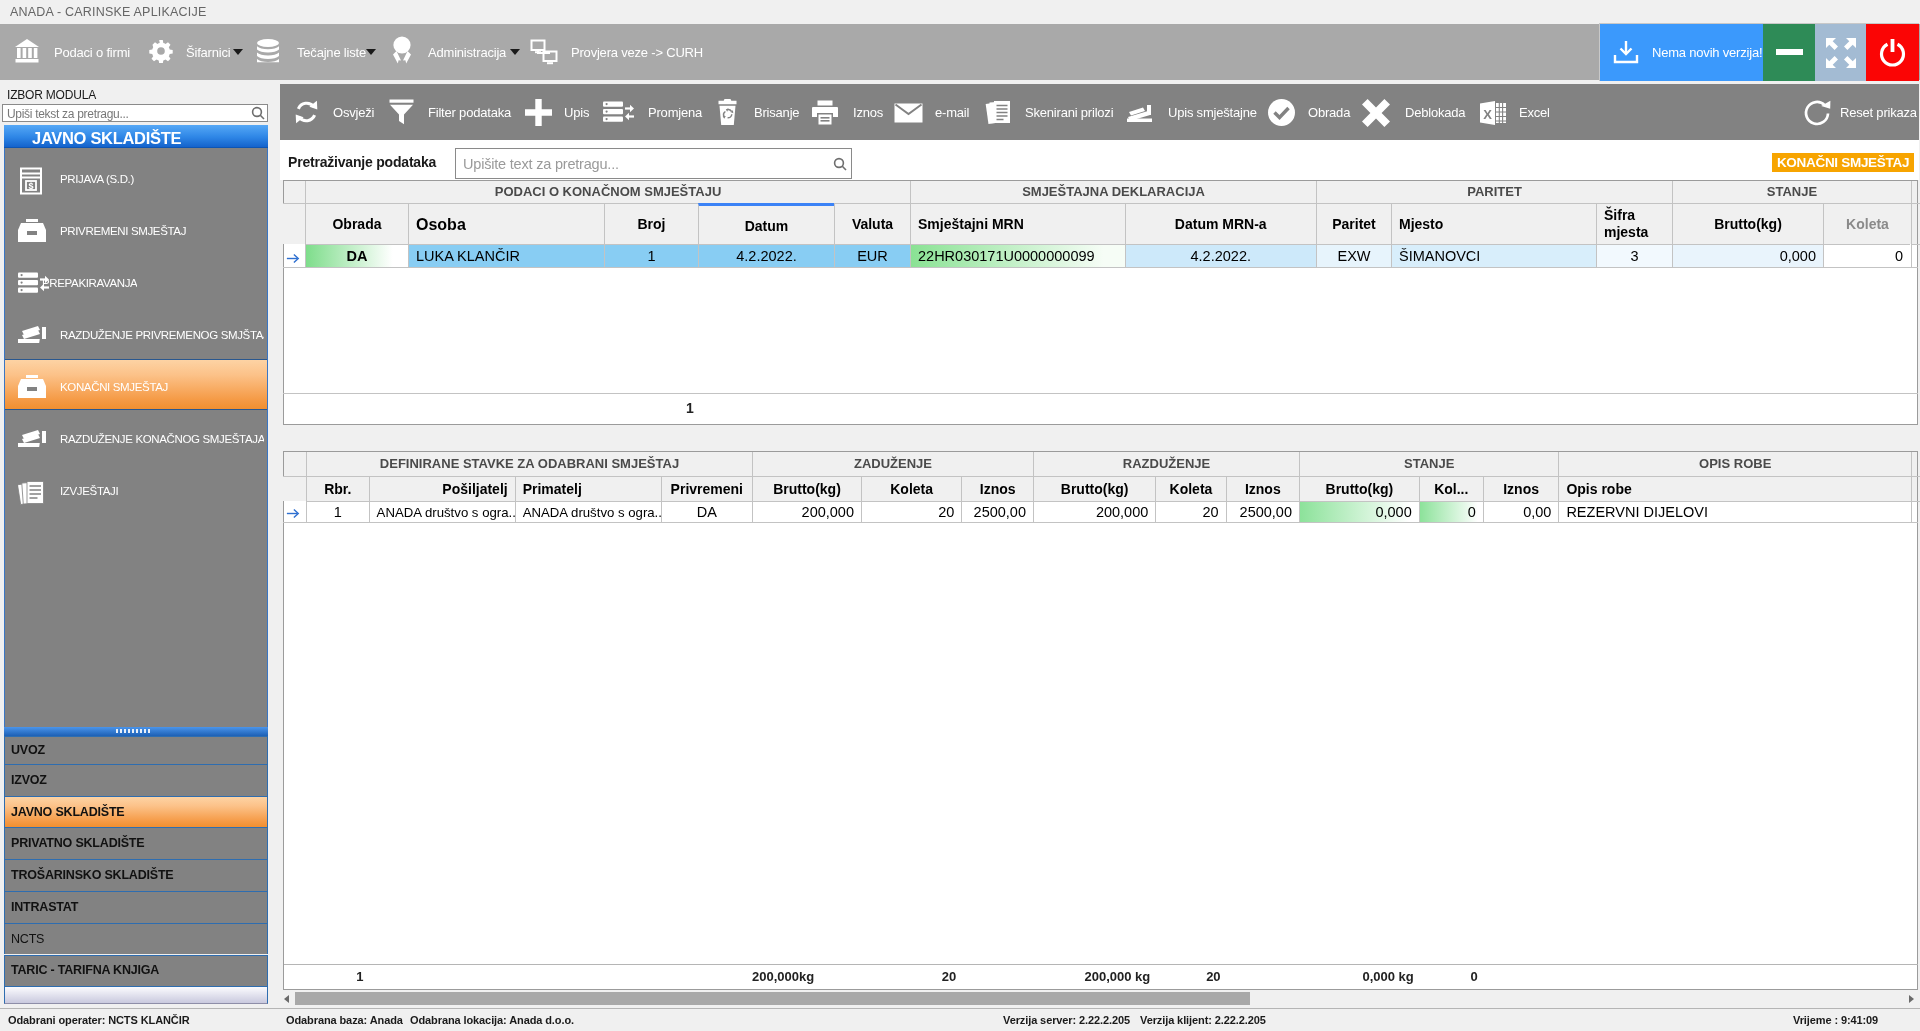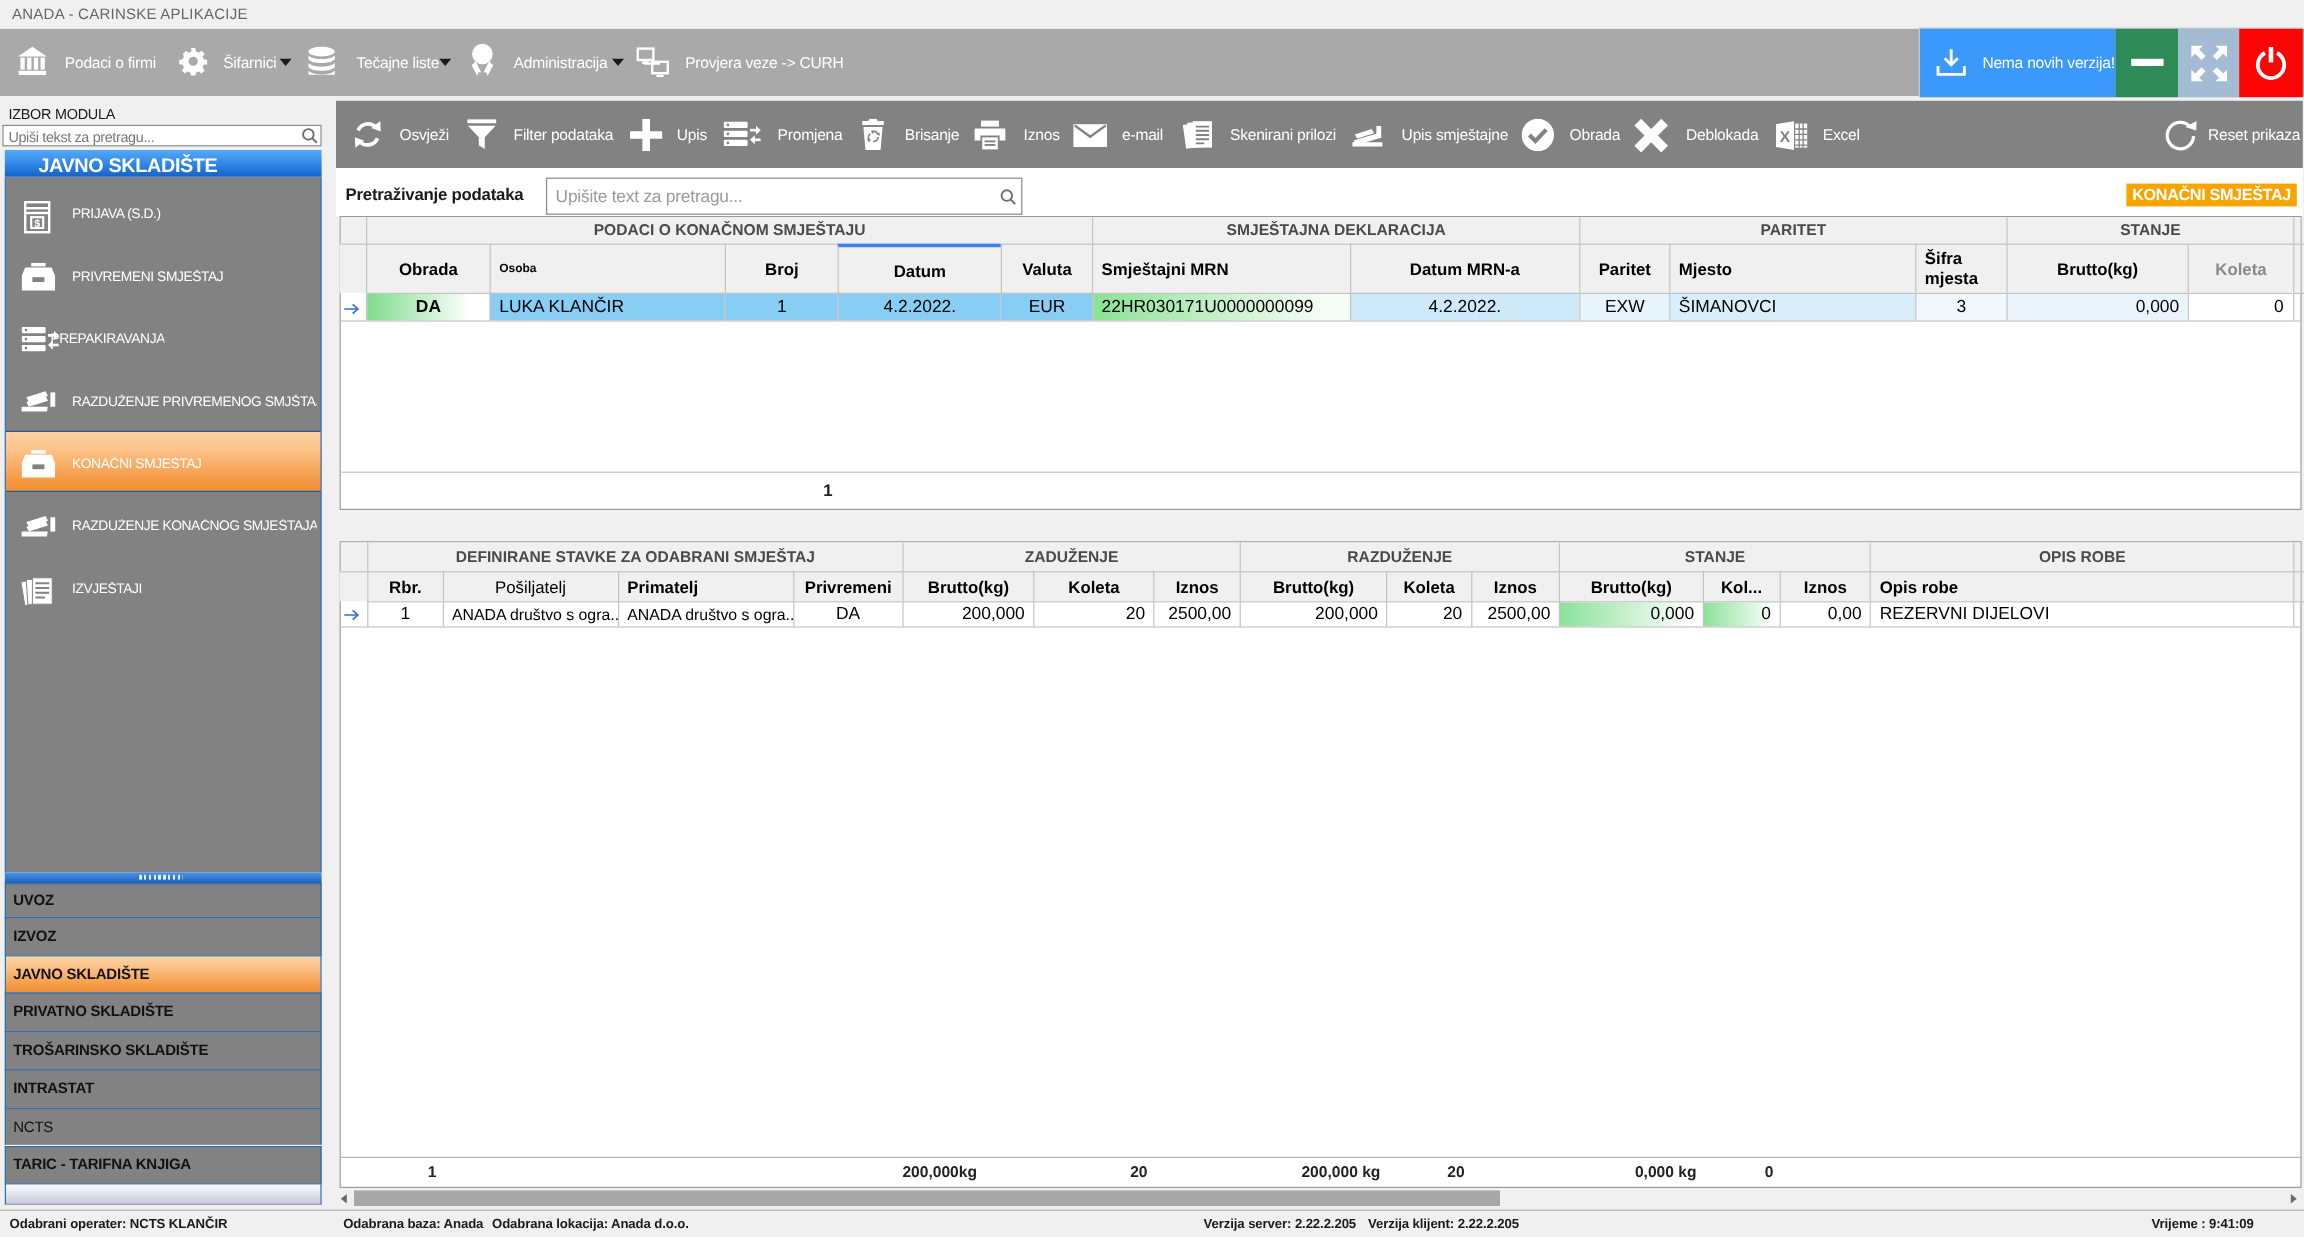--- a/index.html
+++ b/index.html
@@ -304,21 +304,21 @@
     </svg></div>
 <div class="abs" style="left:1772px;top:153px;width:142px;height:19px;background:#f7a400;color:#fff;font-size:13.5px;font-weight:bold;text-align:center;line-height:19px;letter-spacing:-0.3px;white-space:nowrap;">KONAČNI SMJEŠTAJ</div>
 <div class="abs" style="left:283px;top:180px;width:1635px;height:245px;background:#fff;border:1px solid #9b9b9b;"></div>
 <div class="abs" style="left:284px;top:181px;width:1633px;height:63px;background:#f0f0f0;"></div>
 <div class="cell" style="left:305px;top:181px;width:605px;height:22px;font-size:13px;font-weight:bold;color:#4a4a4a;line-height:22px;text-align:center;padding-left:7px;padding-right:7px;border-left:1px solid #c3c3c3;">PODACI O KONAČNOM SMJEŠTAJU</div>
 <div class="cell" style="left:910px;top:181px;width:406px;height:22px;font-size:13px;font-weight:bold;color:#4a4a4a;line-height:22px;text-align:center;padding-left:7px;padding-right:7px;border-left:1px solid #c3c3c3;">SMJEŠTAJNA DEKLARACIJA</div>
 <div class="cell" style="left:1316px;top:181px;width:356px;height:22px;font-size:13px;font-weight:bold;color:#4a4a4a;line-height:22px;text-align:center;padding-left:7px;padding-right:7px;border-left:1px solid #c3c3c3;">PARITET</div>
 <div class="cell" style="left:1672px;top:181px;width:239px;height:22px;font-size:13px;font-weight:bold;color:#4a4a4a;line-height:22px;text-align:center;padding-left:7px;padding-right:7px;border-left:1px solid #c3c3c3;">STANJE</div>
 <div class="cell" style="left:1911px;top:181px;width:7px;height:22px;font-size:14px;color:#000;line-height:22px;text-align:left;padding-left:7px;padding-right:7px;border-left:1px solid #c3c3c3;"></div>
 <div class="cell" style="left:305px;top:203px;width:103px;height:41px;font-size:14px;font-weight:bold;color:#000;line-height:41px;text-align:center;padding-left:7px;padding-right:7px;border-left:1px solid #c3c3c3;border-top:1px solid #c3c3c3;">Obrada</div>
-<div class="cell" style="left:408px;top:203px;width:196px;height:41px;font-size:10px;font-weight:bold;color:#000;line-height:41px;text-align:left;padding-left:7px;padding-right:7px;border-left:1px solid #c3c3c3;border-top:1px solid #c3c3c3;">Osoba</div>
+<div class="cell" style="left:408px;top:203px;width:196px;height:41px;font-size:16px;font-weight:bold;color:#000;line-height:41px;text-align:left;padding-left:7px;padding-right:7px;border-left:1px solid #c3c3c3;border-top:1px solid #c3c3c3;">Osoba</div>
 <div class="cell" style="left:604px;top:203px;width:94px;height:41px;font-size:14px;font-weight:bold;color:#000;line-height:41px;text-align:center;padding-left:7px;padding-right:7px;border-left:1px solid #c3c3c3;border-top:1px solid #c3c3c3;">Broj</div>
 <div class="cell" style="left:698px;top:203px;width:136px;height:41px;font-size:14px;font-weight:bold;color:#000;line-height:41px;text-align:center;padding-left:7px;padding-right:7px;border-left:1px solid #c3c3c3;border-top:3px solid #3b82f6;">Datum</div>
 <div class="cell" style="left:834px;top:203px;width:76px;height:41px;font-size:14px;font-weight:bold;color:#000;line-height:41px;text-align:center;padding-left:7px;padding-right:7px;border-left:1px solid #c3c3c3;border-top:1px solid #c3c3c3;">Valuta</div>
 <div class="cell" style="left:910px;top:203px;width:214.5px;height:41px;font-size:14px;font-weight:bold;color:#000;line-height:41px;text-align:left;padding-left:7px;padding-right:7px;border-left:1px solid #c3c3c3;border-top:1px solid #c3c3c3;">Smještajni MRN</div>
 <div class="cell" style="left:1124.5px;top:203px;width:191.5px;height:41px;font-size:14px;font-weight:bold;color:#000;line-height:41px;text-align:center;padding-left:7px;padding-right:7px;border-left:1px solid #c3c3c3;border-top:1px solid #c3c3c3;">Datum MRN-a</div>
 <div class="cell" style="left:1316px;top:203px;width:75px;height:41px;font-size:14px;font-weight:bold;color:#000;line-height:41px;text-align:center;padding-left:7px;padding-right:7px;border-left:1px solid #c3c3c3;border-top:1px solid #c3c3c3;">Paritet</div>
 <div class="cell" style="left:1391px;top:203px;width:205px;height:41px;font-size:14px;font-weight:bold;color:#000;line-height:41px;text-align:left;padding-left:7px;padding-right:7px;border-left:1px solid #c3c3c3;border-top:1px solid #c3c3c3;">Mjesto</div>
 <div class="cell" style="left:1596px;top:203px;width:76px;height:41px;font-size:14px;font-weight:bold;color:#000;line-height:41px;padding-left:7px;padding-right:7px;border-left:1px solid #c3c3c3;border-top:1px solid #c3c3c3;">
     <div style="line-height:17px;padding-top:3px;">Šifra<br>mjesta</div>
   </div>
@@ -350,21 +350,21 @@
 <div class="abs" style="left:686px;top:400px;font-size:14px;font-weight:bold;color:#222;">1</div>
 <div class="abs" style="left:283px;top:451px;width:1635px;height:539px;background:#fff;border:1px solid #9b9b9b;"></div>
 <div class="abs" style="left:284px;top:452px;width:1633px;height:48.5px;background:#f0f0f0;"></div>
 <div class="cell" style="left:306px;top:452px;width:446px;height:24px;font-size:13px;font-weight:bold;color:#4a4a4a;line-height:24px;text-align:center;padding-left:7px;padding-right:7px;border-left:1px solid #c3c3c3;">DEFINIRANE STAVKE ZA ODABRANI SMJEŠTAJ</div>
 <div class="cell" style="left:752px;top:452px;width:281px;height:24px;font-size:13px;font-weight:bold;color:#4a4a4a;line-height:24px;text-align:center;padding-left:7px;padding-right:7px;border-left:1px solid #c3c3c3;">ZADUŽENJE</div>
 <div class="cell" style="left:1033px;top:452px;width:266px;height:24px;font-size:13px;font-weight:bold;color:#4a4a4a;line-height:24px;text-align:center;padding-left:7px;padding-right:7px;border-left:1px solid #c3c3c3;">RAZDUŽENJE</div>
 <div class="cell" style="left:1299px;top:452px;width:259.4000000000001px;height:24px;font-size:13px;font-weight:bold;color:#4a4a4a;line-height:24px;text-align:center;padding-left:7px;padding-right:7px;border-left:1px solid #c3c3c3;">STANJE</div>
 <div class="cell" style="left:1558.4px;top:452px;width:352.5999999999999px;height:24px;font-size:13px;font-weight:bold;color:#4a4a4a;line-height:24px;text-align:center;padding-left:7px;padding-right:7px;border-left:1px solid #c3c3c3;">OPIS ROBE</div>
 <div class="cell" style="left:1911px;top:452px;width:7px;height:24px;font-size:14px;color:#000;line-height:24px;text-align:left;padding-left:7px;padding-right:7px;border-left:1px solid #c3c3c3;"></div>
 <div class="cell" style="left:306px;top:476px;width:62.60000000000002px;height:24.5px;font-size:14px;font-weight:bold;color:#000;line-height:24.5px;text-align:center;padding-left:7px;padding-right:7px;border-left:1px solid #c3c3c3;border-top:1px solid #c3c3c3;">Rbr.</div>
-<div class="cell" style="left:368.6px;top:476px;width:146.10000000000002px;height:24.5px;font-size:14px;font-weight:normal;color:#000;line-height:24.5px;text-align:center;padding-left:7px;padding-right:7px;border-left:1px solid #c3c3c3;border-top:1px solid #c3c3c3;">Pošiljatelj</div>
+<div class="cell" style="left:368.6px;top:476px;width:146.10000000000002px;height:24.5px;font-size:14px;font-weight:bold;color:#000;line-height:24.5px;text-align:right;padding-left:7px;padding-right:7px;border-left:1px solid #c3c3c3;border-top:1px solid #c3c3c3;">Pošiljatelj</div>
 <div class="cell" style="left:514.7px;top:476px;width:145.89999999999998px;height:24.5px;font-size:14px;font-weight:bold;color:#000;line-height:24.5px;text-align:left;padding-left:7px;padding-right:7px;border-left:1px solid #c3c3c3;border-top:1px solid #c3c3c3;">Primatelj</div>
 <div class="cell" style="left:660.6px;top:476px;width:91.39999999999998px;height:24.5px;font-size:14px;font-weight:bold;color:#000;line-height:24.5px;text-align:center;padding-left:7px;padding-right:7px;border-left:1px solid #c3c3c3;border-top:1px solid #c3c3c3;">Privremeni</div>
 <div class="cell" style="left:752px;top:476px;width:109px;height:24.5px;font-size:14px;font-weight:bold;color:#000;line-height:24.5px;text-align:center;padding-left:7px;padding-right:7px;border-left:1px solid #c3c3c3;border-top:1px solid #c3c3c3;">Brutto(kg)</div>
 <div class="cell" style="left:861px;top:476px;width:100.29999999999995px;height:24.5px;font-size:14px;font-weight:bold;color:#000;line-height:24.5px;text-align:center;padding-left:7px;padding-right:7px;border-left:1px solid #c3c3c3;border-top:1px solid #c3c3c3;">Koleta</div>
 <div class="cell" style="left:961.3px;top:476px;width:71.70000000000005px;height:24.5px;font-size:14px;font-weight:bold;color:#000;line-height:24.5px;text-align:center;padding-left:7px;padding-right:7px;border-left:1px solid #c3c3c3;border-top:1px solid #c3c3c3;">Iznos</div>
 <div class="cell" style="left:1033px;top:476px;width:122.29999999999995px;height:24.5px;font-size:14px;font-weight:bold;color:#000;line-height:24.5px;text-align:center;padding-left:7px;padding-right:7px;border-left:1px solid #c3c3c3;border-top:1px solid #c3c3c3;">Brutto(kg)</div>
 <div class="cell" style="left:1155.3px;top:476px;width:70.29999999999995px;height:24.5px;font-size:14px;font-weight:bold;color:#000;line-height:24.5px;text-align:center;padding-left:7px;padding-right:7px;border-left:1px solid #c3c3c3;border-top:1px solid #c3c3c3;">Koleta</div>
 <div class="cell" style="left:1225.6px;top:476px;width:73.40000000000009px;height:24.5px;font-size:14px;font-weight:bold;color:#000;line-height:24.5px;text-align:center;padding-left:7px;padding-right:7px;border-left:1px solid #c3c3c3;border-top:1px solid #c3c3c3;">Iznos</div>
 <div class="cell" style="left:1299px;top:476px;width:119.75px;height:24.5px;font-size:14px;font-weight:bold;color:#000;line-height:24.5px;text-align:center;padding-left:7px;padding-right:7px;border-left:1px solid #c3c3c3;border-top:1px solid #c3c3c3;">Brutto(kg)</div>
 <div class="cell" style="left:1418.75px;top:476px;width:64.04999999999995px;height:24.5px;font-size:14px;font-weight:bold;color:#000;line-height:24.5px;text-align:center;padding-left:7px;padding-right:7px;border-left:1px solid #c3c3c3;border-top:1px solid #c3c3c3;">Kol...</div>

